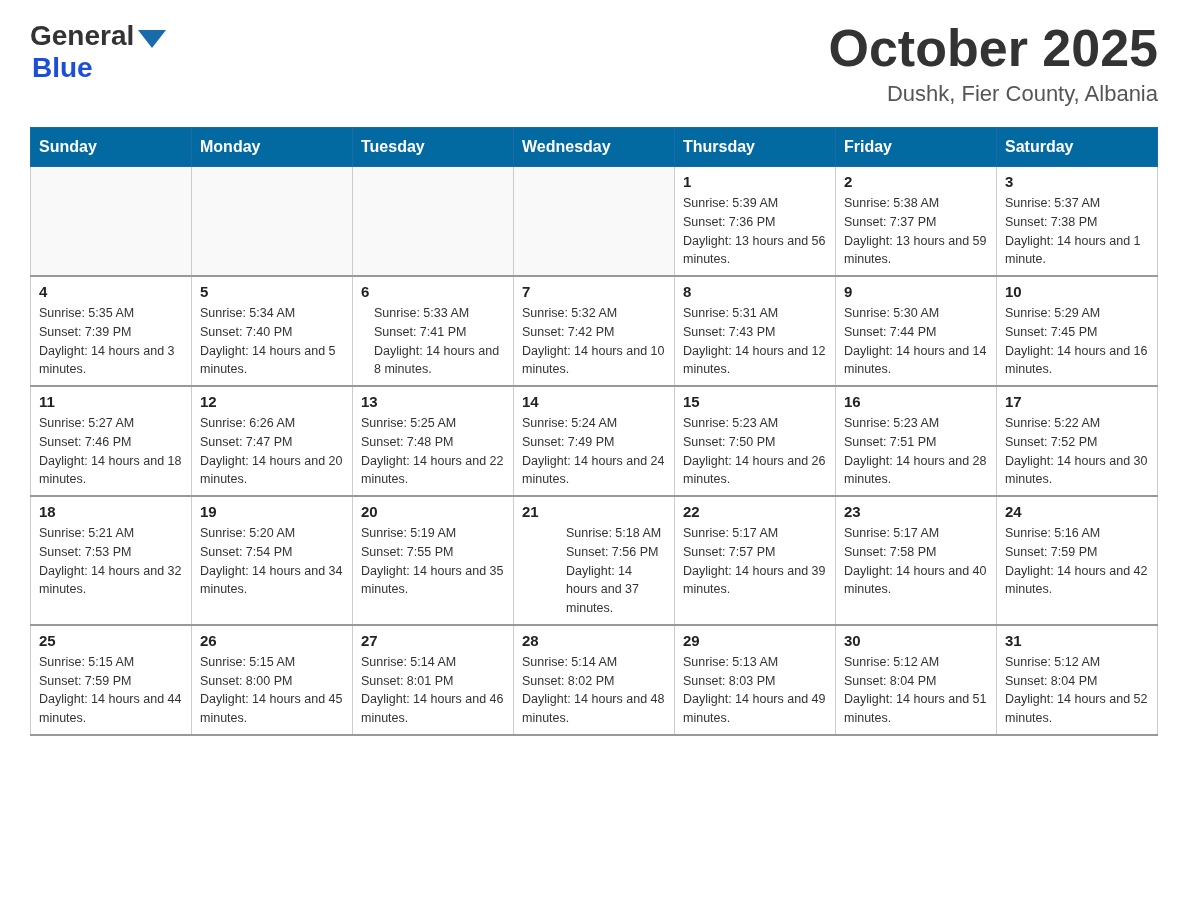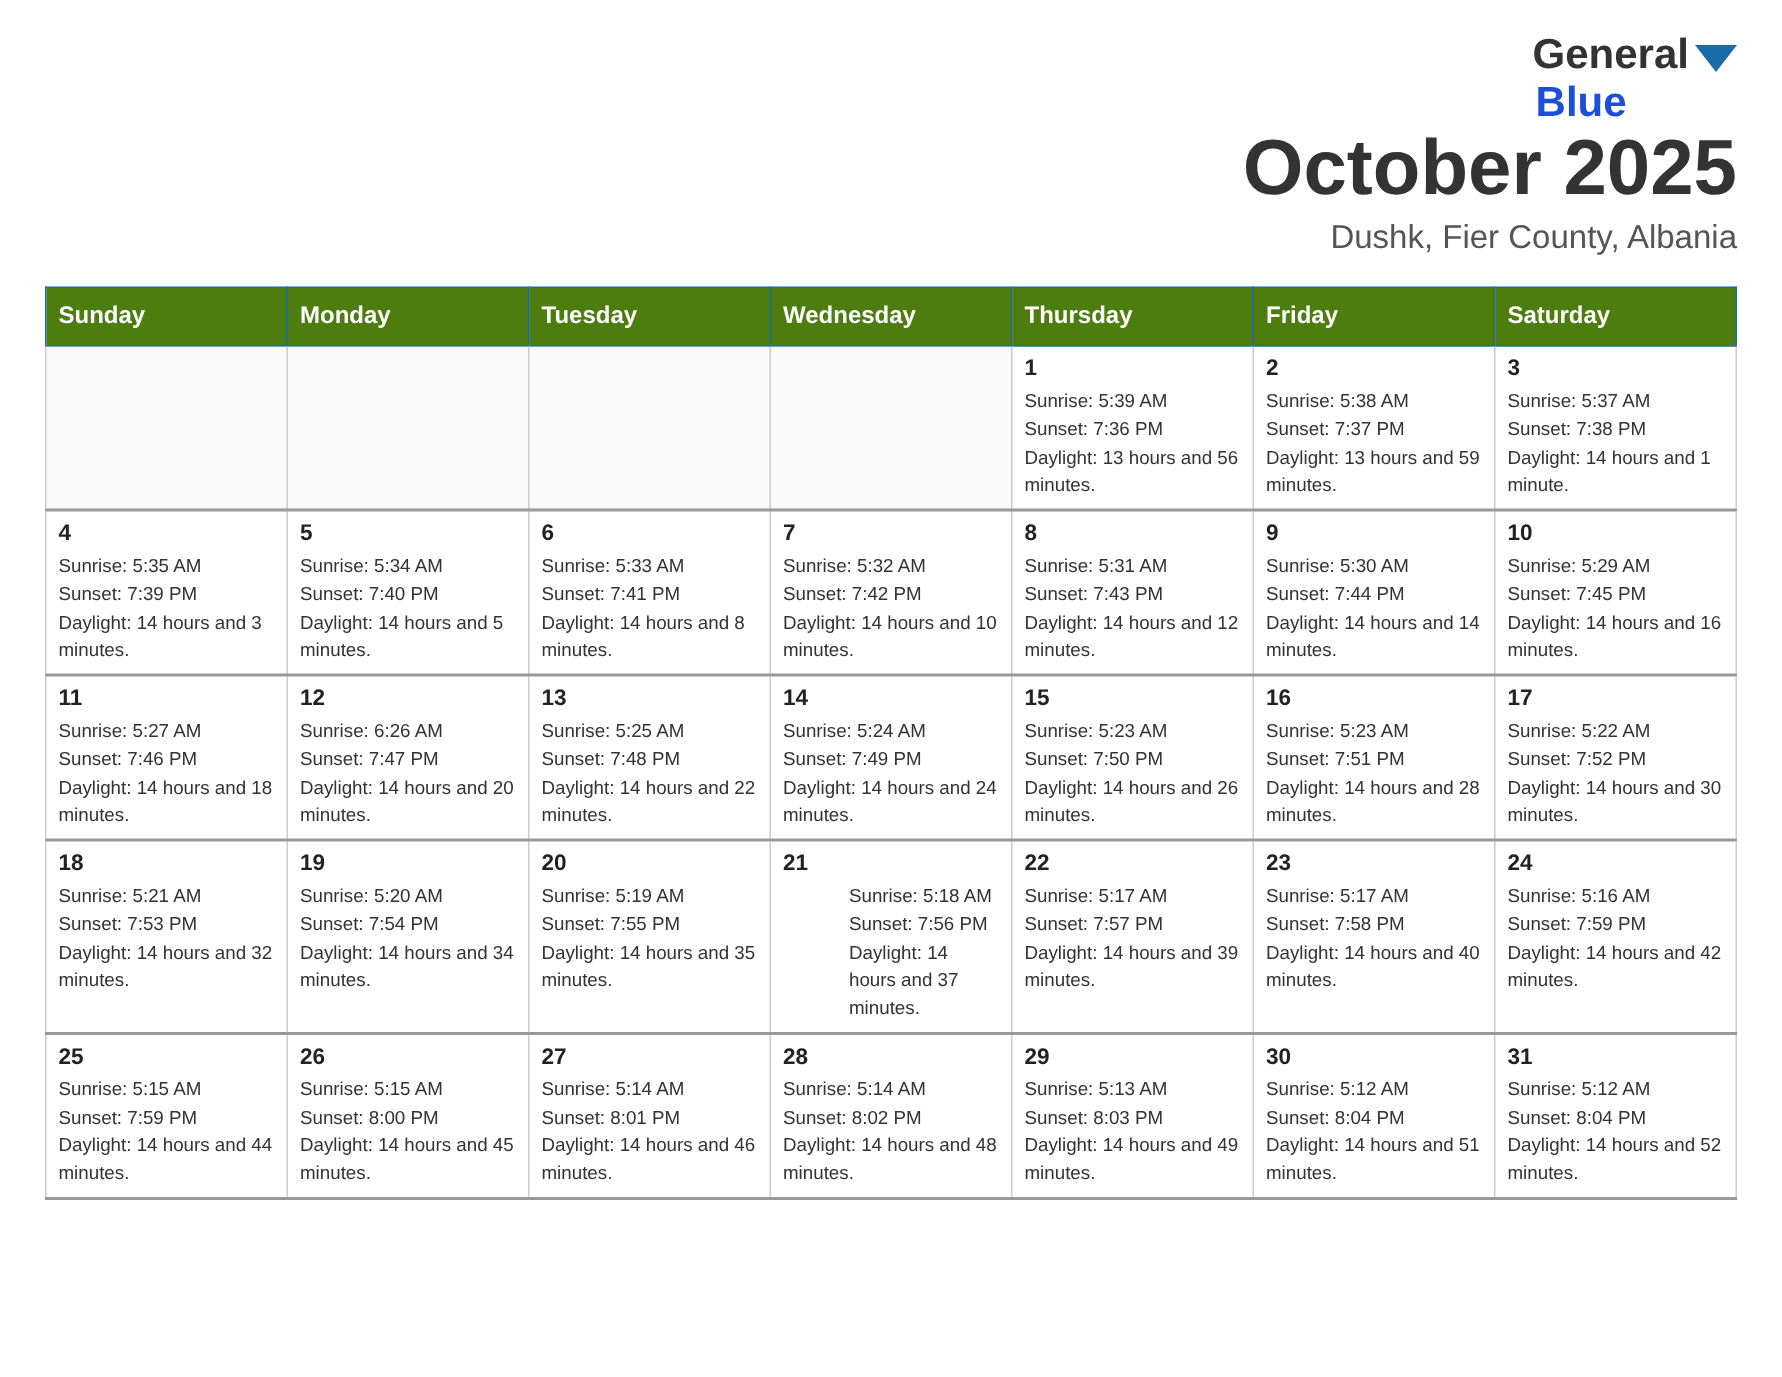--- a/index.html
+++ b/index.html
@@ -6,23 +6,22 @@
     body {
       font-family: Arial, sans-serif;
       background: #fff;
       width: 1188px;
       min-height: 918px;
       padding: 20px 30px;
     }
     .header {
       display: flex;
       justify-content: space-between;
-      align-items: flex-end;
+      align-items: flex-start;
       margin-bottom: 20px;
-      flex-direction: column;
     }
     .logo {
       display: flex;
       flex-direction: column;
       align-items: flex-start;
     }
     .logo-top {
       display: flex;
       align-items: center;
     }
@@ -58,21 +57,21 @@
     .location {
       font-size: 22px;
       color: #555;
       margin-top: 4px;
     }
     .calendar {
       width: 100%;
       border-collapse: collapse;
     }
     .calendar thead th {
-      background: #4d7c0f;
+      background: #0369a1;
       color: #fff;
       font-size: 16px;
       font-weight: bold;
       padding: 10px 8px;
       text-align: left;
       border: 1px solid #1a6ca8;
     }
     .calendar tbody td {
       vertical-align: top;
       border: 1px solid #ccc;
@@ -163,21 +162,21 @@
 Daylight: 14 hours and 3 minutes.</div>
         </td>
         <td>
           <span class="day-number">5</span>
           <div class="day-info" style="white-space: pre-line;">Sunrise: 5:34 AM
 Sunset: 7:40 PM
 Daylight: 14 hours and 5 minutes.</div>
         </td>
         <td>
           <span class="day-number">6</span>
-          <div class="day-info" style="white-space: pre-line;">Sunrise: 5:33 AM
+          <div class="day-info" style="white-space: pre-line; margin-left: 13px;">Sunrise: 5:33 AM
 Sunset: 7:41 PM
 Daylight: 14 hours and 8 minutes.</div>
         </td>
         <td>
           <span class="day-number">7</span>
           <div class="day-info" style="white-space: pre-line;">Sunrise: 5:32 AM
 Sunset: 7:42 PM
 Daylight: 14 hours and 10 minutes.</div>
         </td>
         <td>

